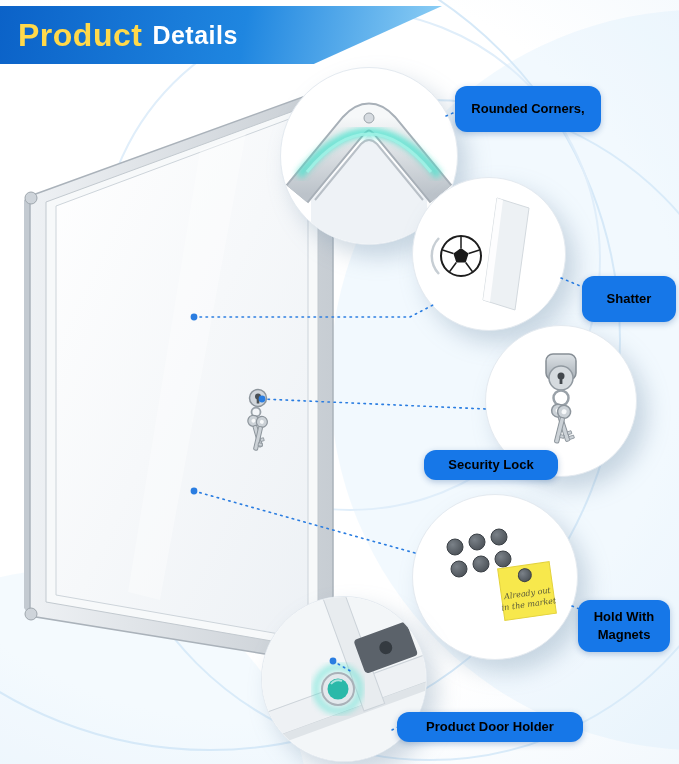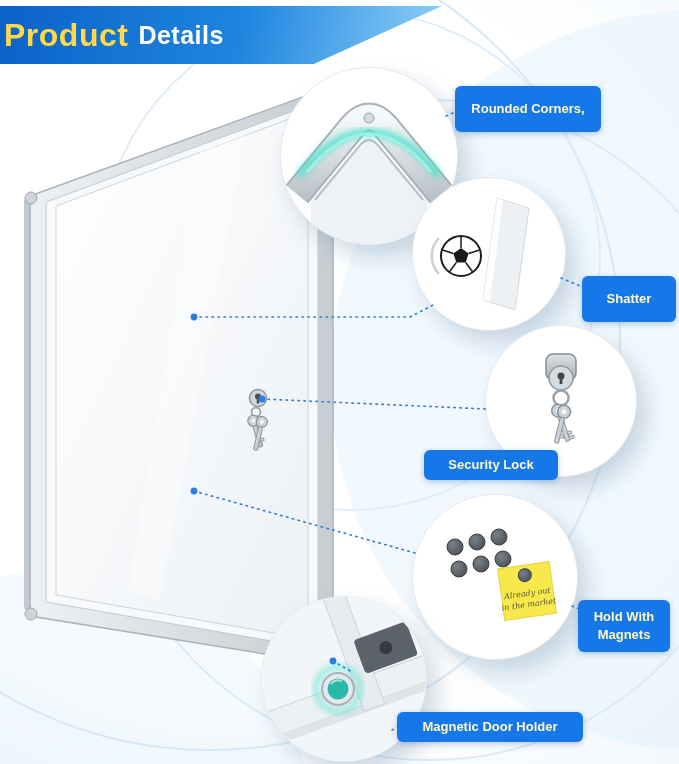--- a/index.html
+++ b/index.html
@@ -10,37 +10,37 @@
     background:radial-gradient(120% 95% at 38% 45%, #ffffff 52%, #e7f2fb 100%);
     font-family:"Liberation Sans", sans-serif;
   }
   .layer{position:absolute;left:0;top:0;width:679px;height:764px;}
   
   .banner{
     position:absolute;left:0;top:6px;width:442px;height:58px;
     background:linear-gradient(100deg,#0b62c8 0%,#1f86e0 55%,#8fd0f5 100%);
     clip-path:polygon(0 0,100% 0,71% 100%,0 100%);
     display:flex;align-items:center;
-    padding-left:4px;box-sizing:border-box;
+    padding-left:18px;box-sizing:border-box;
     z-index:6;
   }
   .banner .t1{color:#ffd94a;font-size:32px;font-weight:bold;letter-spacing:.5px;}
   .banner .t2{color:#ffffff;font-size:25px;font-weight:bold;margin-left:10px;letter-spacing:.5px;}
   
   .bubble{
     position:absolute;border-radius:50%;background:#ffffff;
     border:1px solid #e4eaf0;
     box-shadow:10px 12px 22px rgba(130,155,180,.38);
     overflow:hidden;z-index:3;
   }
   .bubble svg{display:block;}
   
   .pill{
-    position:absolute;background:#1677e8;color:#fef9c3;
-    border-radius:6px;text-align:center;
+    position:absolute;background:#1677e8;color:#000000;
+    border-radius:12px;text-align:center;
     font-weight:bold;font-size:13px;line-height:1.35;
     padding:5px 10px;box-sizing:border-box;
     box-shadow:0 2px 6px rgba(25,80,150,.3);
     z-index:5;
     display:flex;flex-direction:column;justify-content:center;
   }
   .pill.single{line-height:20px;}
   
   #bg{z-index:0;} #board{z-index:1;} #connectors{z-index:4;pointer-events:none;}
 </style>
@@ -233,21 +233,21 @@
     <span>Shatter</span>
   </div>
   <div class="pill single" style="left:424px;top:450px;width:134px;height:30px;">
     <span>Security Lock</span>
   </div>
   <div class="pill" style="left:578px;top:600px;width:92px;height:52px;">
     <span>Hold With</span>
     <span>Magnets</span>
   </div>
   <div class="pill single" style="left:397px;top:712px;width:186px;height:30px;">
-    <span>Magnetic Door Holder</span>
+    <span>Product Door Holder</span>
   </div>
 
   <svg id="connectors" class="layer" viewBox="0 0 679 764">
     <g stroke="#2A7DE1" stroke-width="1.6" fill="none" stroke-dasharray="1.5 4.5" stroke-linecap="round">
       <polyline points="194,317 410,317 433,305"></polyline>
       <polyline points="262,399 486,409"></polyline>
       <polyline points="194,491 415,553"></polyline>
       <polyline points="333,661 352,672"></polyline>
       <polyline points="446,116 460,110"></polyline>
       <polyline points="561,278 590,290"></polyline>

